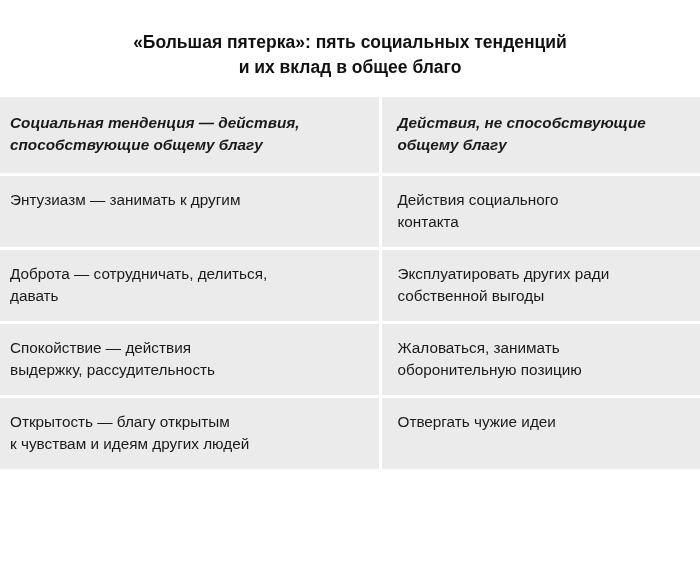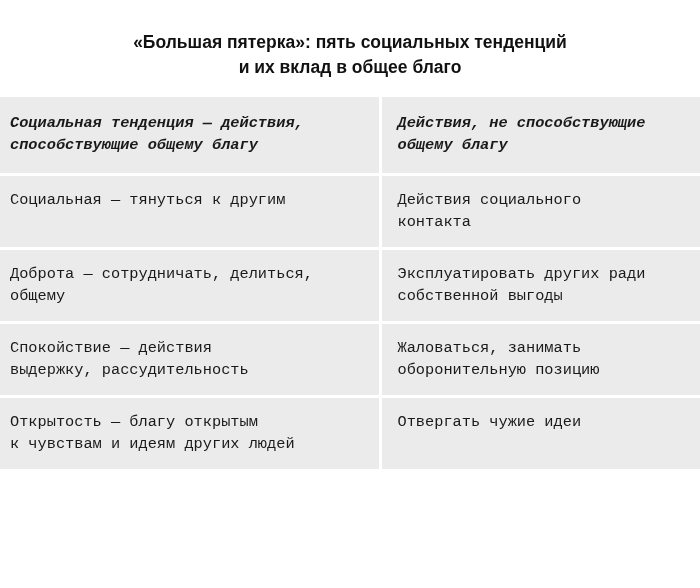--- a/index.html
+++ b/index.html
@@ -31,21 +31,20 @@
     color: #111;
   }
   .title .line {
     display: block;
   }
   .table {
     margin-top: 17px;
     width: 700px;
     border-collapse: collapse;
     table-layout: fixed;
-    font-family: Liberation Mono, monospace;
   }
   .table td {
     vertical-align: top;
     padding: 13px 12px 14px 12px;
     font-size: 15.3px;
     line-height: 22px;
     box-sizing: border-box;
   }
   .table td.col-left {
     width: 380px;
@@ -96,32 +95,32 @@
           <span class="cell-line">способствующие общему благу</span>
         </td>
         <td class="col-right">
           <span class="cell-line">Действия, не способствующие</span>
           <span class="cell-line">общему благу</span>
         </td>
       </tr>
 
       <tr>
         <td class="col-left">
-          <span class="cell-line">Социальная — тянуться к другим</span>
+          <span class="cell-line">Энтузиазм — занимать к другим</span>
         </td>
         <td class="col-right">
           <span class="cell-line">Действия социального</span>
           <span class="cell-line">контакта</span>
         </td>
       </tr>
 
       <tr>
         <td class="col-left">
           <span class="cell-line">Доброта — сотрудничать, делиться,</span>
-          <span class="cell-line">общему</span>
+          <span class="cell-line">давать</span>
         </td>
         <td class="col-right">
           <span class="cell-line">Эксплуатировать других ради</span>
           <span class="cell-line">собственной выгоды</span>
         </td>
       </tr>
 
 
       <tr>
         <td class="col-left">

